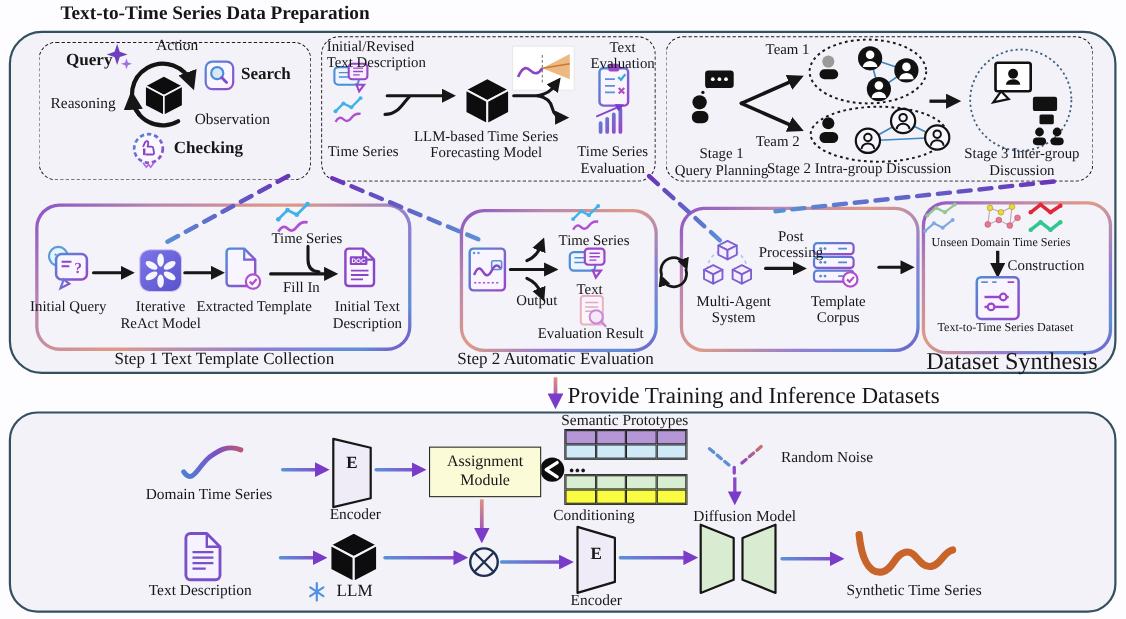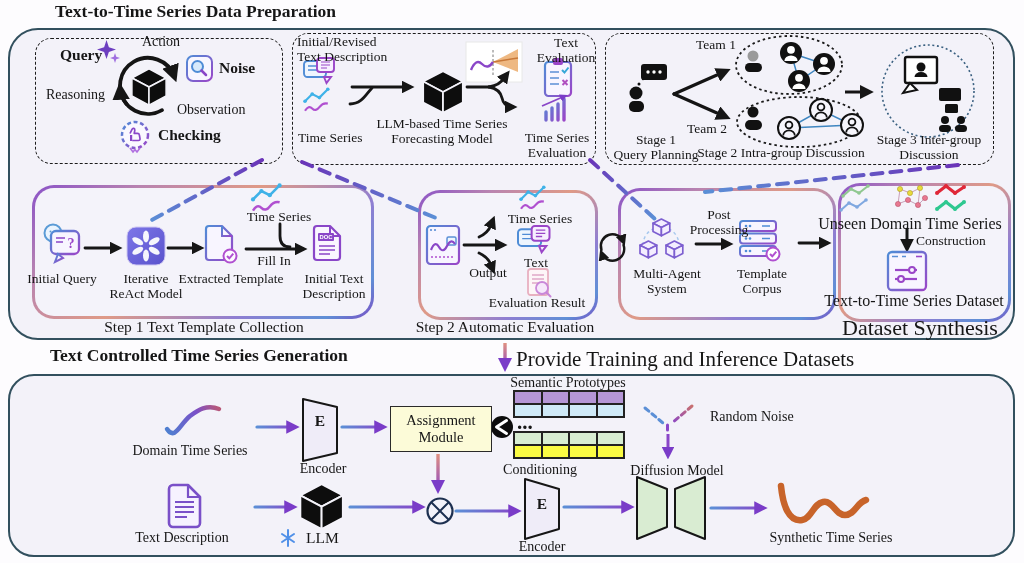--- a/index.html
+++ b/index.html
@@ -7,21 +7,21 @@
           font-family:"Liberation Serif","DejaVu Serif",serif;color:#161616;}
   .panel{position:absolute;border:2.5px solid #32505e;border-radius:30px;background:#f3f2f9;z-index:1;}
   .dashed{position:absolute;border:1.7px dashed #1c1c1c;border-radius:16px;z-index:2;}
   .gbox{position:absolute;border-radius:22px;padding:3px;z-index:2;
         background:linear-gradient(140deg,#8a52c8 0%,#b984b0 22%,#df9a87 46%,#8f7ed2 72%,#5f8fd6 90%,#7b4fc5 100%);}
   .gbox .inner{width:100%;height:100%;border-radius:19px;background:#f4f3fa;}
   svg.overlay{position:absolute;left:0;top:0;z-index:5;pointer-events:none;}
   .lbl{position:absolute;white-space:nowrap;line-height:1.13;font-size:14px;z-index:6;}
   .c{transform:translateX(-50%);text-align:center;}
   .b{font-weight:bold;}
-  .s12{font-size:16px}.s13{font-size:13.5px}.s15{font-size:15.5px}.s16{font-size:21px}.s17{font-size:22px}.s18{font-size:17.5px}
+  .s12{font-size:11px}.s13{font-size:13.5px}.s15{font-size:15.5px}.s16{font-size:21px}.s17{font-size:22px}.s18{font-size:17.5px}
   .assign{position:absolute;left:390px;top:406px;width:100px;height:44px;z-index:6;background:#fcfbd8;
           border:1.8px solid #2a2a2a;display:flex;flex-direction:column;align-items:center;justify-content:center;
           font-size:14.5px;line-height:1.15;}
   .ptable{position:absolute;width:110px;z-index:6;display:grid;grid-template-columns:repeat(4,1fr);border:1.5px solid #222;}
   .ptable div{border:1px solid #222;height:11px;}
   .pt1 div:nth-child(-n+4){background:#b596d6;}
   .pt1 div:nth-child(n+5){background:#cfe9f7;}
   .pt2 div:nth-child(-n+4){background:#d8eed2;}
   .pt2 div:nth-child(n+5){background:#fafb43;}
 </style>
@@ -467,21 +467,21 @@
       <path d="M667.5 425 V431" stroke="#8a46c8" stroke-width="3" stroke-dasharray="5 4"></path>
     </g>
     <path d="M668 434 V455" stroke="#8a46c8" stroke-width="3" fill="none" marker-end="url(#mP)"></path>
     <path d="M781 486 C783 506 789 522 802 520 C812 518 813 504 823 502 C833 500 835 515 845 515 C855 515 857 502 866 500" fill="none" stroke="#c8642a" stroke-width="6.5" stroke-linecap="round"></path>
   </svg>
 
   <div class="lbl b s18" style="left:55px;top:2px">Text-to-Time Series Data Preparation</div>
 
   <div class="lbl b s15" style="left:60px;top:46px">Query</div>
   <div class="lbl" style="left:142px;top:34px">Action</div>
-  <div class="lbl b s15" style="left:219px;top:59px">Noise</div>
+  <div class="lbl b s15" style="left:219px;top:59px">Search</div>
   <div class="lbl" style="left:46px;top:87px">Reasoning</div>
   <div class="lbl" style="left:177px;top:102px">Observation</div>
   <div class="lbl b s15" style="left:158px;top:126px">Checking</div>
 
   <div class="lbl s13" style="left:297px;top:34px">
     <div>Initial/Revised</div>
     <div>Text Description</div>
   </div>
   <div class="lbl s13" style="left:298px;top:130px">Time Series</div>
   <div class="lbl c s13" style="left:442px;top:116px">
@@ -541,21 +541,20 @@
   </div>
   <div class="lbl c s13" style="left:762px;top:266px">
     <div>Template</div>
     <div>Corpus</div>
   </div>
 
   <div class="lbl c s12" style="left:910px;top:215px">Unseen Domain Time Series</div>
   <div class="lbl s13" style="left:916px;top:233px">Construction</div>
   <div class="lbl c s12" style="left:914px;top:292px">Text-to-Time Series Dataset</div>
 
-  <div class="lbl b s18" style="left:50px;top:346px">Text Controlled Time Series Generation</div>
   <div class="lbl s16" style="left:516px;top:348px">Provide Training and Inference Datasets</div>
 
   <div class="lbl c" style="left:190px;top:443px">Domain Time Series</div>
   <div class="lbl c b s15" style="left:320px;top:412px">E</div>
   <div class="lbl c" style="left:323px;top:461px">Encoder</div>
   <div class="lbl c" style="left:182px;top:530px">Text Description</div>
   <div class="lbl s15" style="left:306px;top:529px">LLM</div>
   <div class="assign">
     <span>Assignment</span>
     <span>Module</span>

